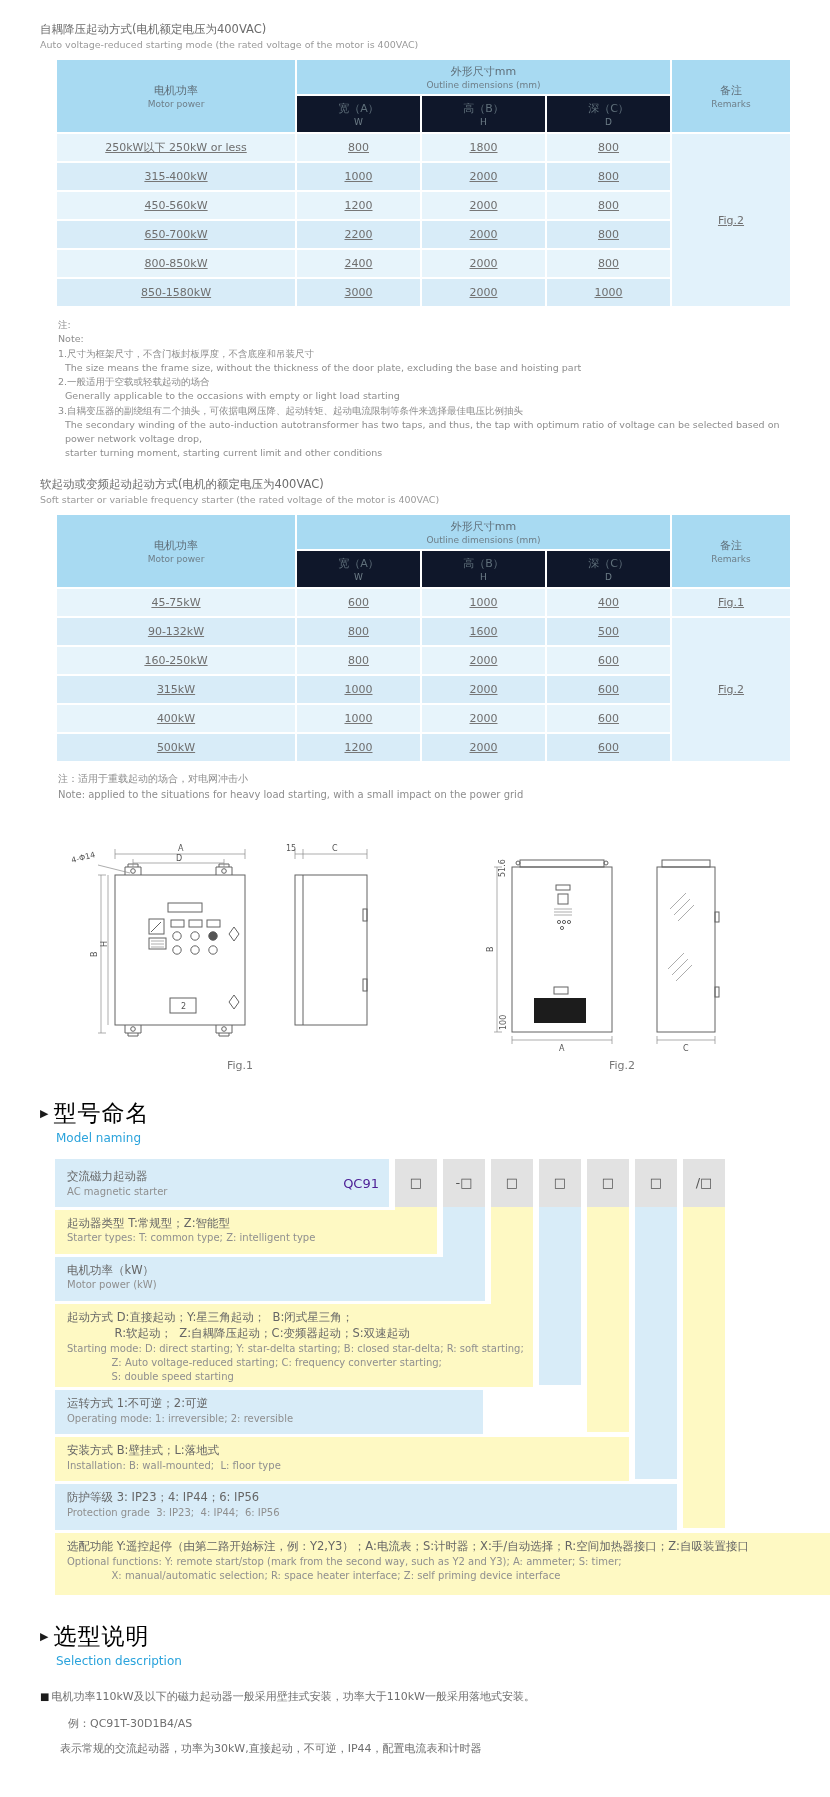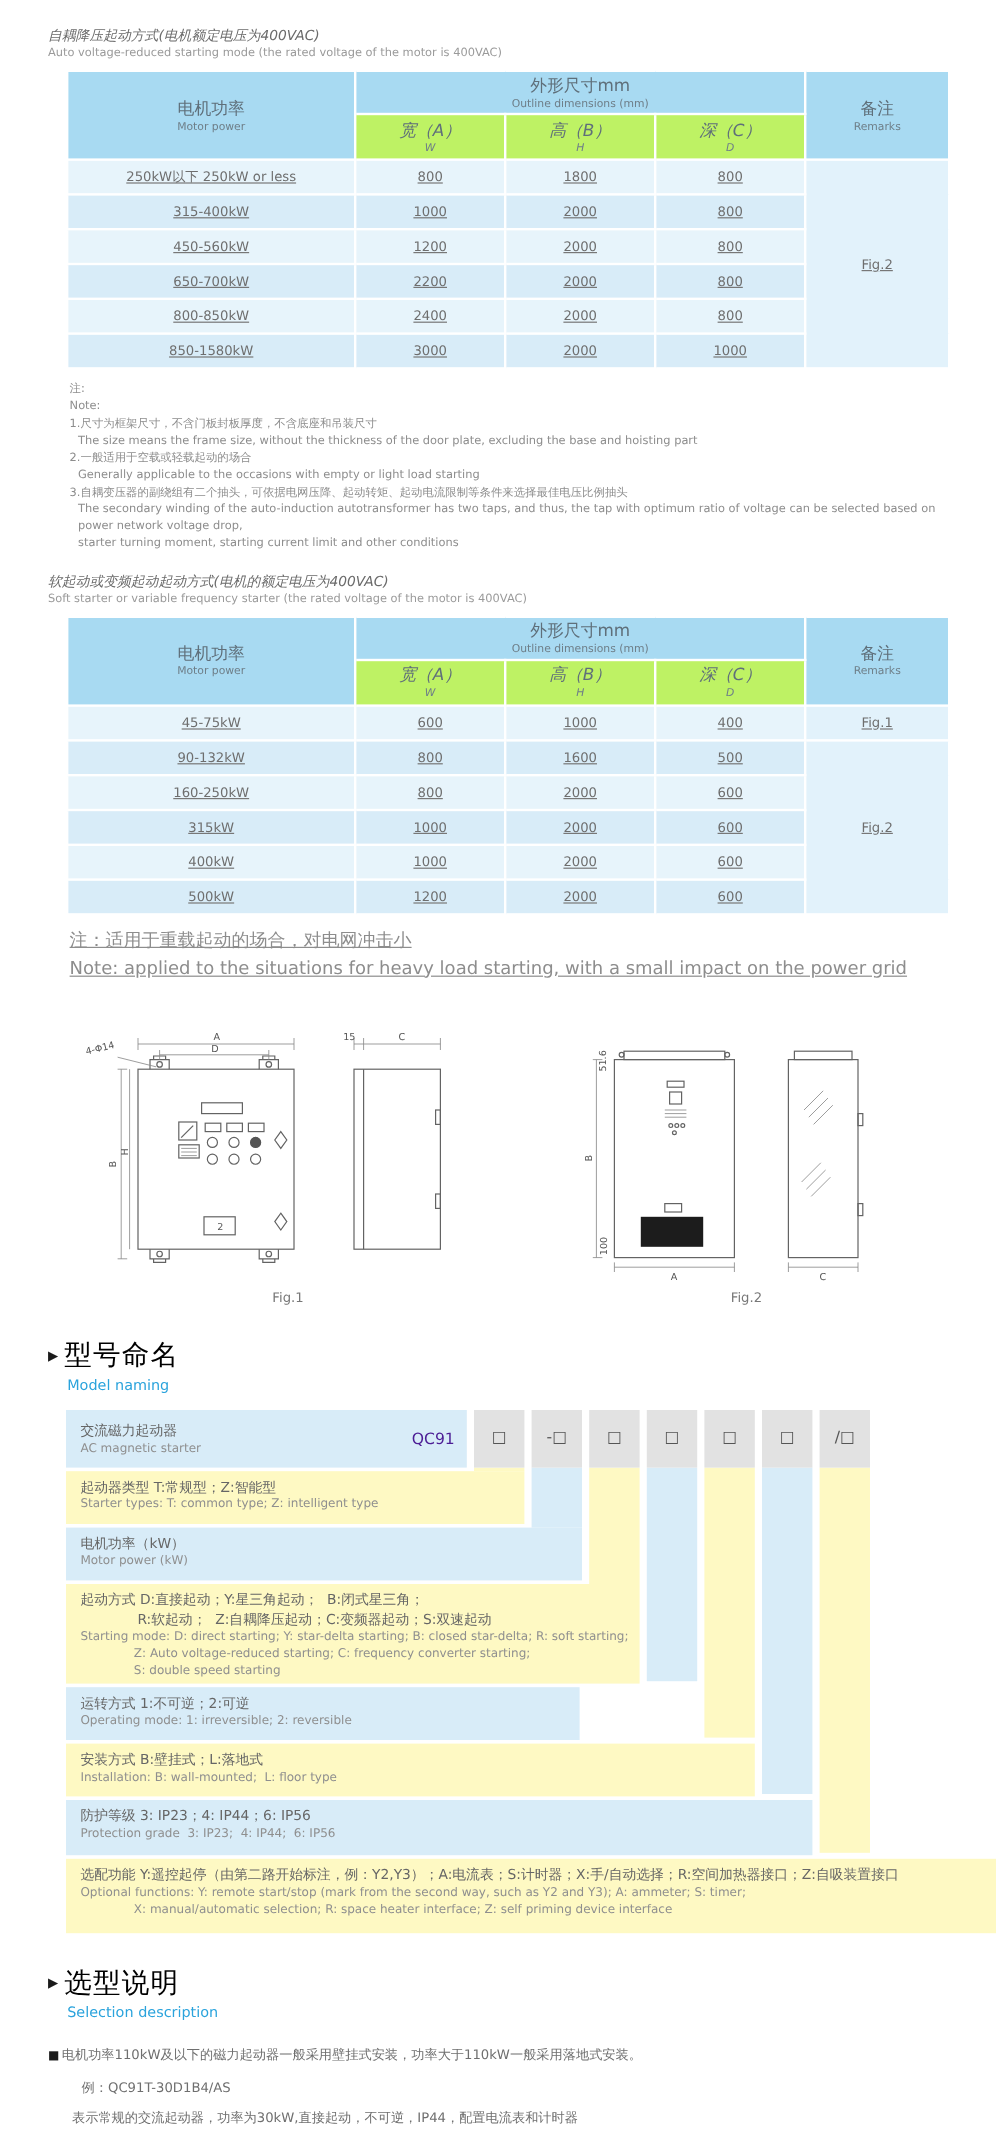--- a/index.html
+++ b/index.html
@@ -5,41 +5,41 @@
   * { margin:0; padding:0; box-sizing:border-box; }
   html,body { background:#fff; }
   body {
     width:830px; height:1797px; overflow:hidden; position:relative;
     font-family:"DejaVu Sans","Liberation Sans",sans-serif;
     color:#777;
   }
   .page { padding:22px 38px 0 40px; }
 
   
-  .tbl-title-cn { font-size:11.5px; color:#6b6b6b;font-style:italic; }
+  .tbl-title-cn { font-size:11.5px; color:#6b6b6b; }
   .tbl-title-en { font-size:9.5px; color:#9a9a9a; margin-top:2px; }
 
   
   table.dim { border-collapse:collapse; table-layout:fixed; width:735px; margin:8px 0 0 15px; }
   table.dim th, table.dim td { border:2px solid #fff; text-align:center; vertical-align:middle; }
   table.dim th { background:#a8daf2; font-weight:normal; }
-  table.dim .th-cn { font-size:14px; color:#5f6f7a; }
+  table.dim .th-cn { font-size:11px; color:#5f6f7a; }
   table.dim .th-en { font-size:9px; color:#6e7e88; margin-top:1px; }
   table.dim thead tr.r1 th { height:36px; }
-  table.dim thead tr.r2 th { height:38px; background:#bef264;font-style:italic; }
+  table.dim thead tr.r2 th { height:38px; background:#0f172a; }
   table.dim td { font-size:11px; color:#6e6e6e; }
   table.dim tbody tr { height:29px;text-decoration:underline; }
   table.dim tbody tr:nth-child(odd) td { background:#e7f4fb; }
   table.dim tbody tr:nth-child(even) td { background:#d8ecf8; }
   table.dim td.remark-span { background:#e2f2fb !important; font-size:11px; color:#6e6e6e; }
 
   
   .notes { margin:10px 0 0 18px; font-size:9.5px; color:#8d8d8d; line-height:1.5; }
   .notes .en { padding-left:7px; white-space:pre-wrap; }
-  .note-single { margin:8px 0 0 18px; font-size:15px; color:#8d8d8d; line-height:1.6;text-decoration:underline; }
+  .note-single { margin:8px 0 0 18px; font-size:10px; color:#8d8d8d; line-height:1.6; }
 
   
   .figs { display:flex; justify-content:space-between; margin:34px 20px 0 30px; }
   .figbox { text-align:center; }
   .figbox svg { display:block; }
   .fig-cap { font-size:11px; color:#777; margin-top:4px; }
   .ln { stroke:#636363; stroke-width:1; fill:none; }
   .lnt { stroke:#8a8a8a; stroke-width:0.7; fill:none; }
   text.dim-lbl { font-size:8px; fill:#555; font-family:"DejaVu Sans",sans-serif; }
 

